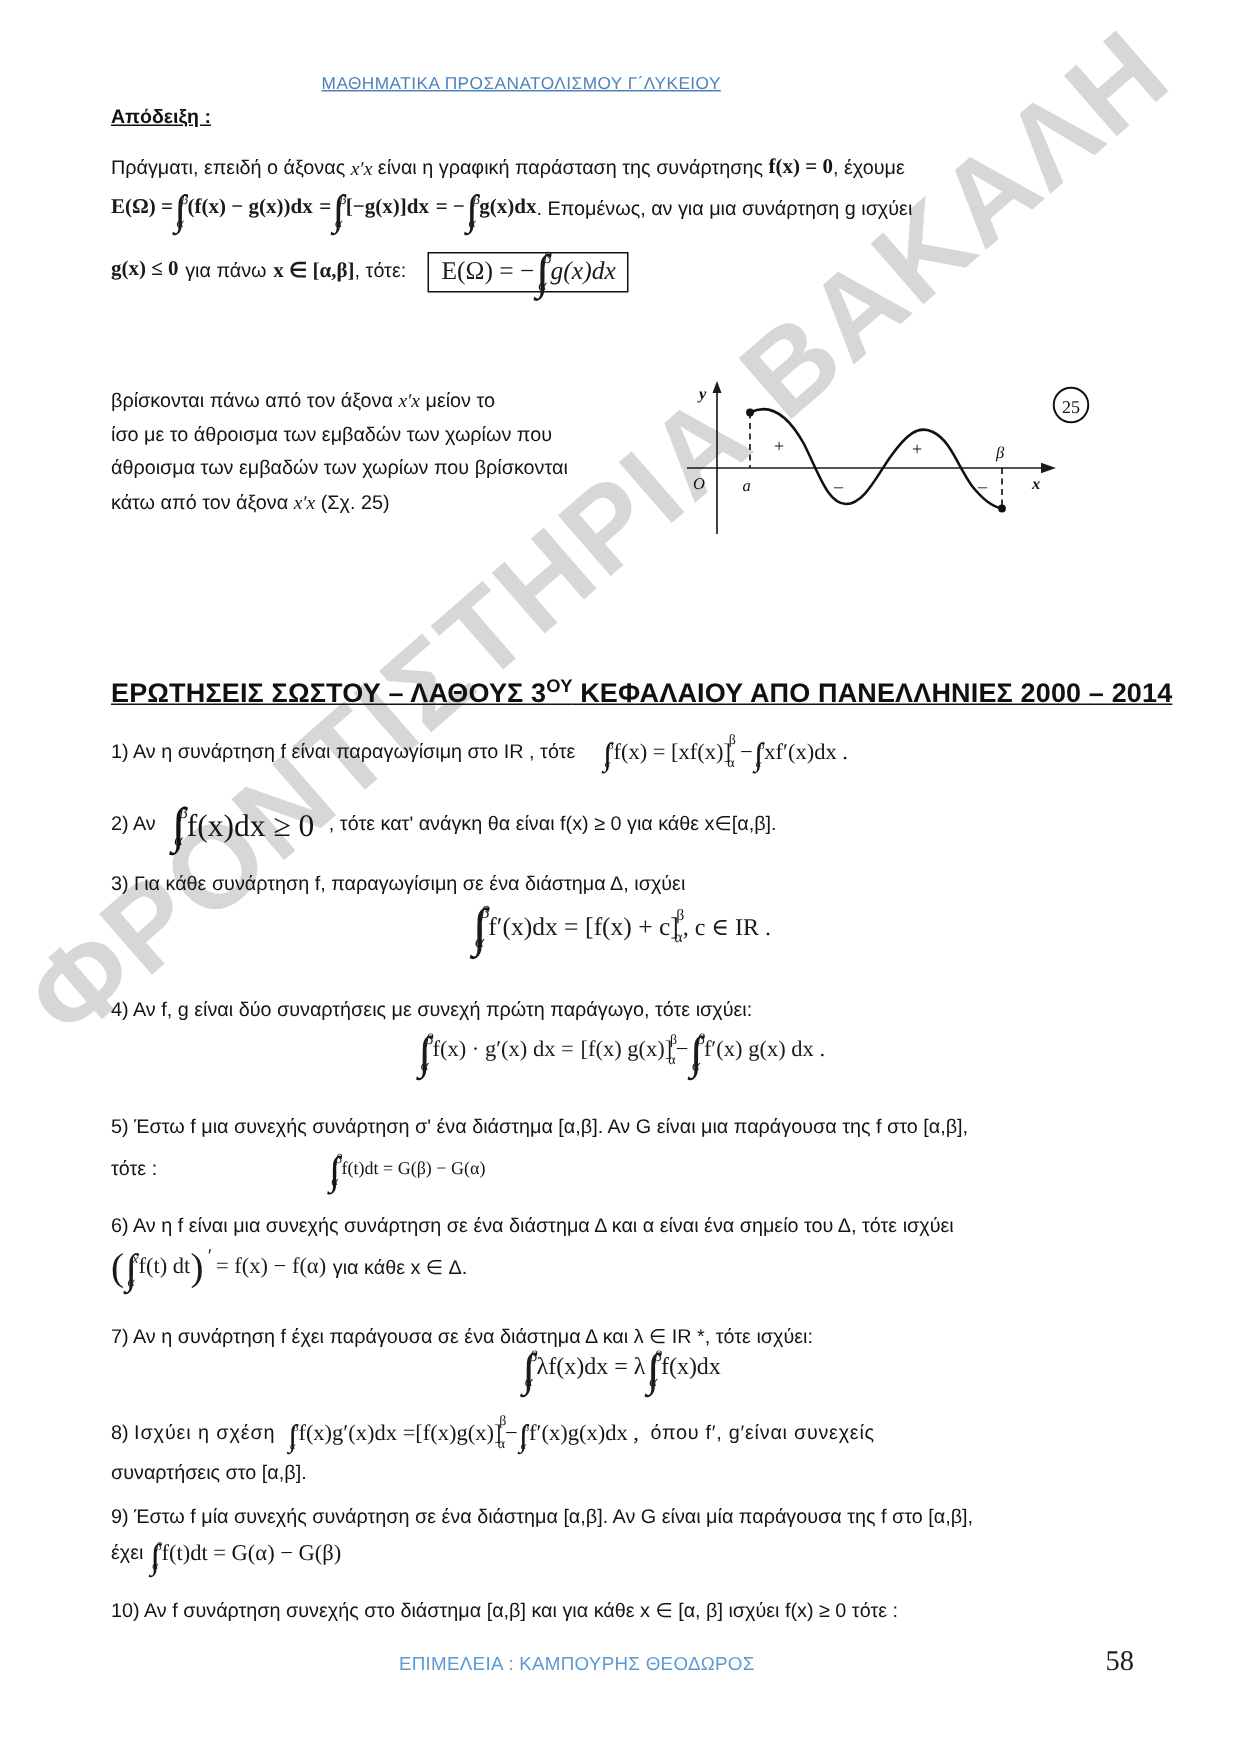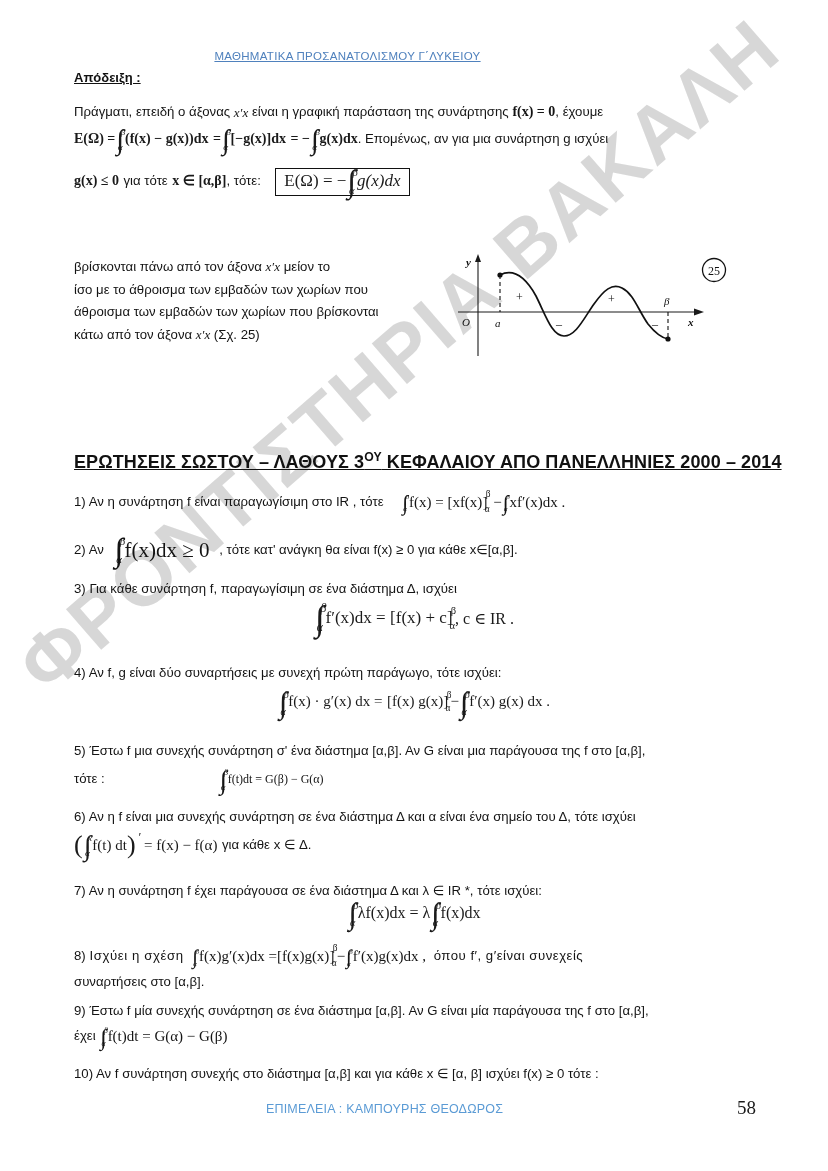--- a/index.html
+++ b/index.html
@@ -241,21 +241,21 @@
     </div>
 
     <div class="block" style="left:74px; top:128px; width:690px;">
       <span class="math bold-sans">E(Ω) =</span><span class="intg">∫<span class="lim-up">β</span><span class="lim-dn">α</span></span><span class="math bold-sans">(f(x) − g(x))dx</span>
       <span class="math bold-sans">=</span><span class="intg">∫<span class="lim-up">β</span><span class="lim-dn">α</span></span><span class="math bold-sans">[−g(x)]dx</span>
       <span class="math bold-sans">= −</span><span class="intg">∫<span class="lim-up">β</span><span class="lim-dn">α</span></span><span class="math bold-sans">g(x)dx</span><span class="ptext">. Επομένως, αν για μια συνάρτηση g ισχύει</span>
     </div>
 
     <div class="block" style="left:74px; top:168px;">
       <span class="math bold-sans">g(x) ≤ 0</span>
-      <span class="ptext">για τότε</span>
+      <span class="ptext">για πάνω</span>
       <span class="math bold-sans">x ∈ [α,β]</span><span class="ptext">, τότε:</span>
       <span class="boxed" style="margin-left:10px;">
         <span class="math" style="font-size:17px">E(Ω) = −</span><span class="intg" style="font-size:2em">∫<span class="lim-up">β</span><span class="lim-dn">α</span></span><span class="math it" style="font-size:17px">g(x)dx</span>
       </span>
     </div>
 
     <div class="block" style="left:74px; top:256px; width:358px;">
       <div class="ptext justify" style="line-height:1.72;">
         <span>βρίσκονται πάνω από τον άξονα</span>
         <span class="math it" style="font-size:13px">x′x</span>

